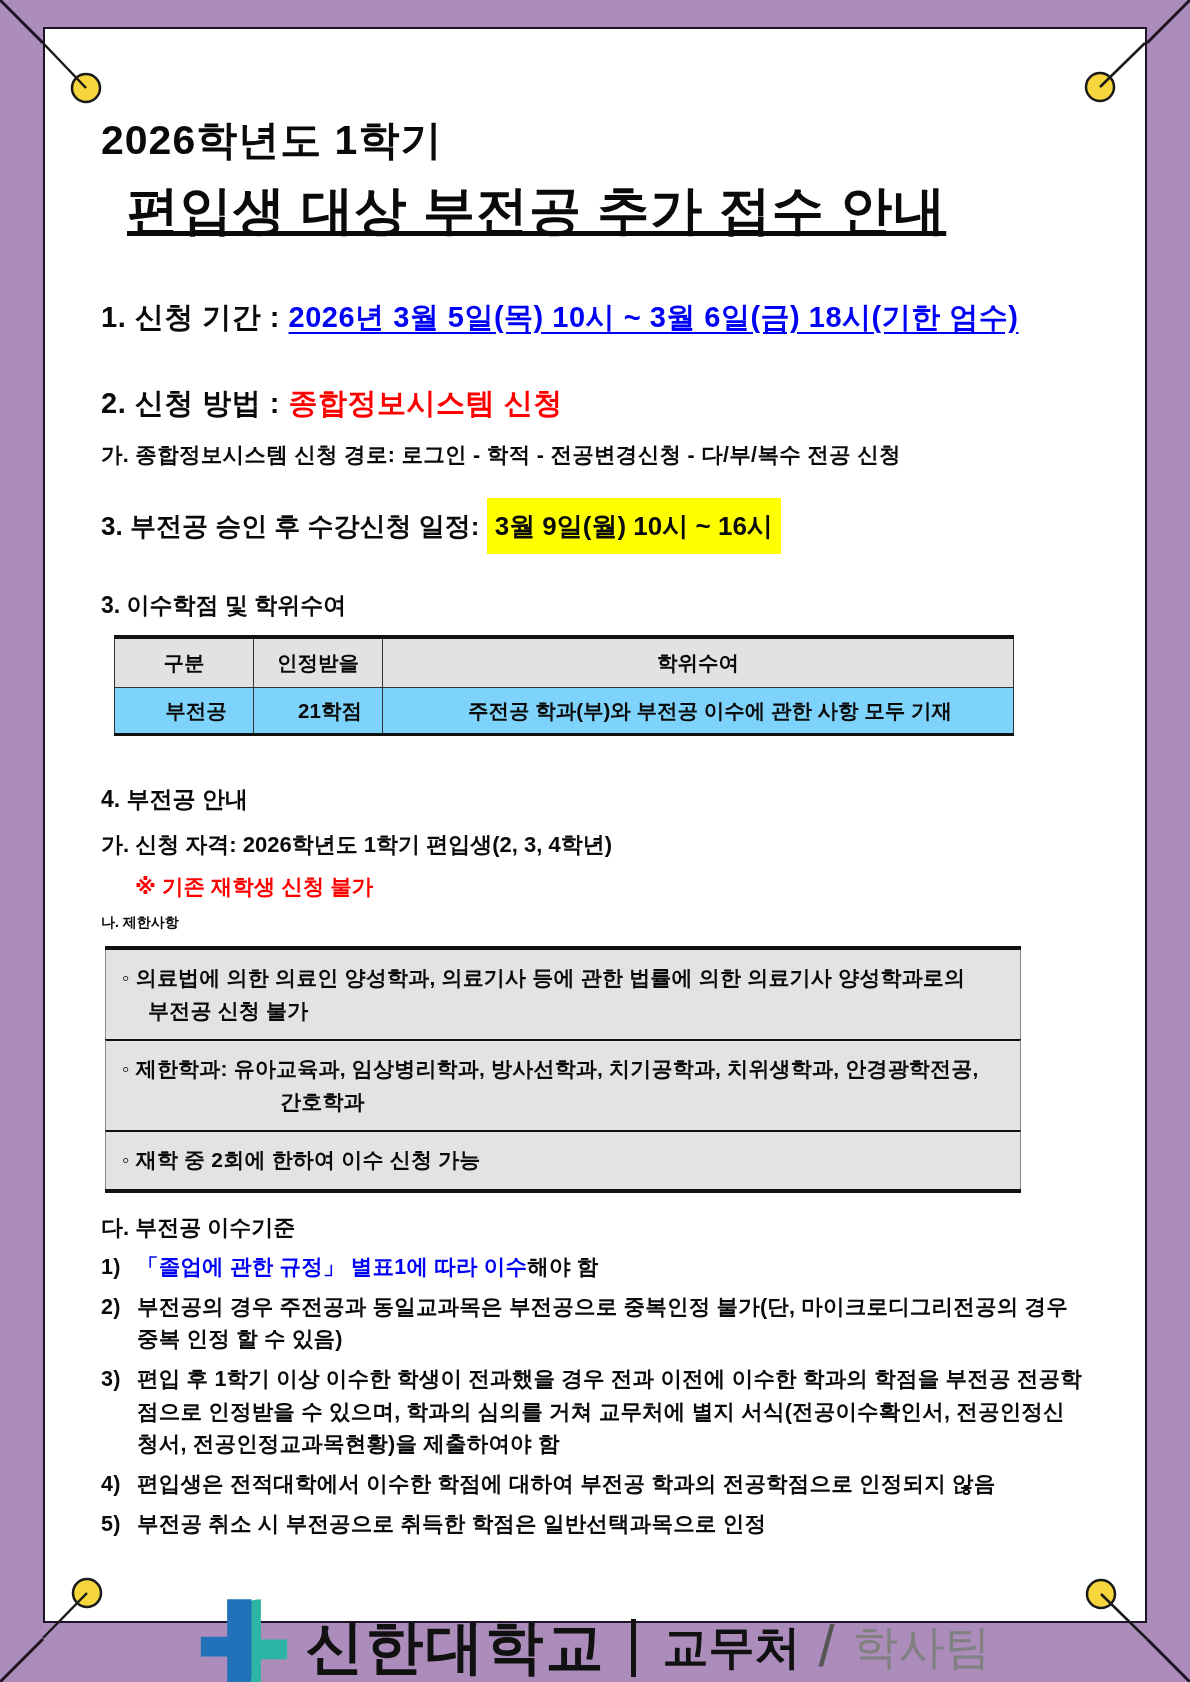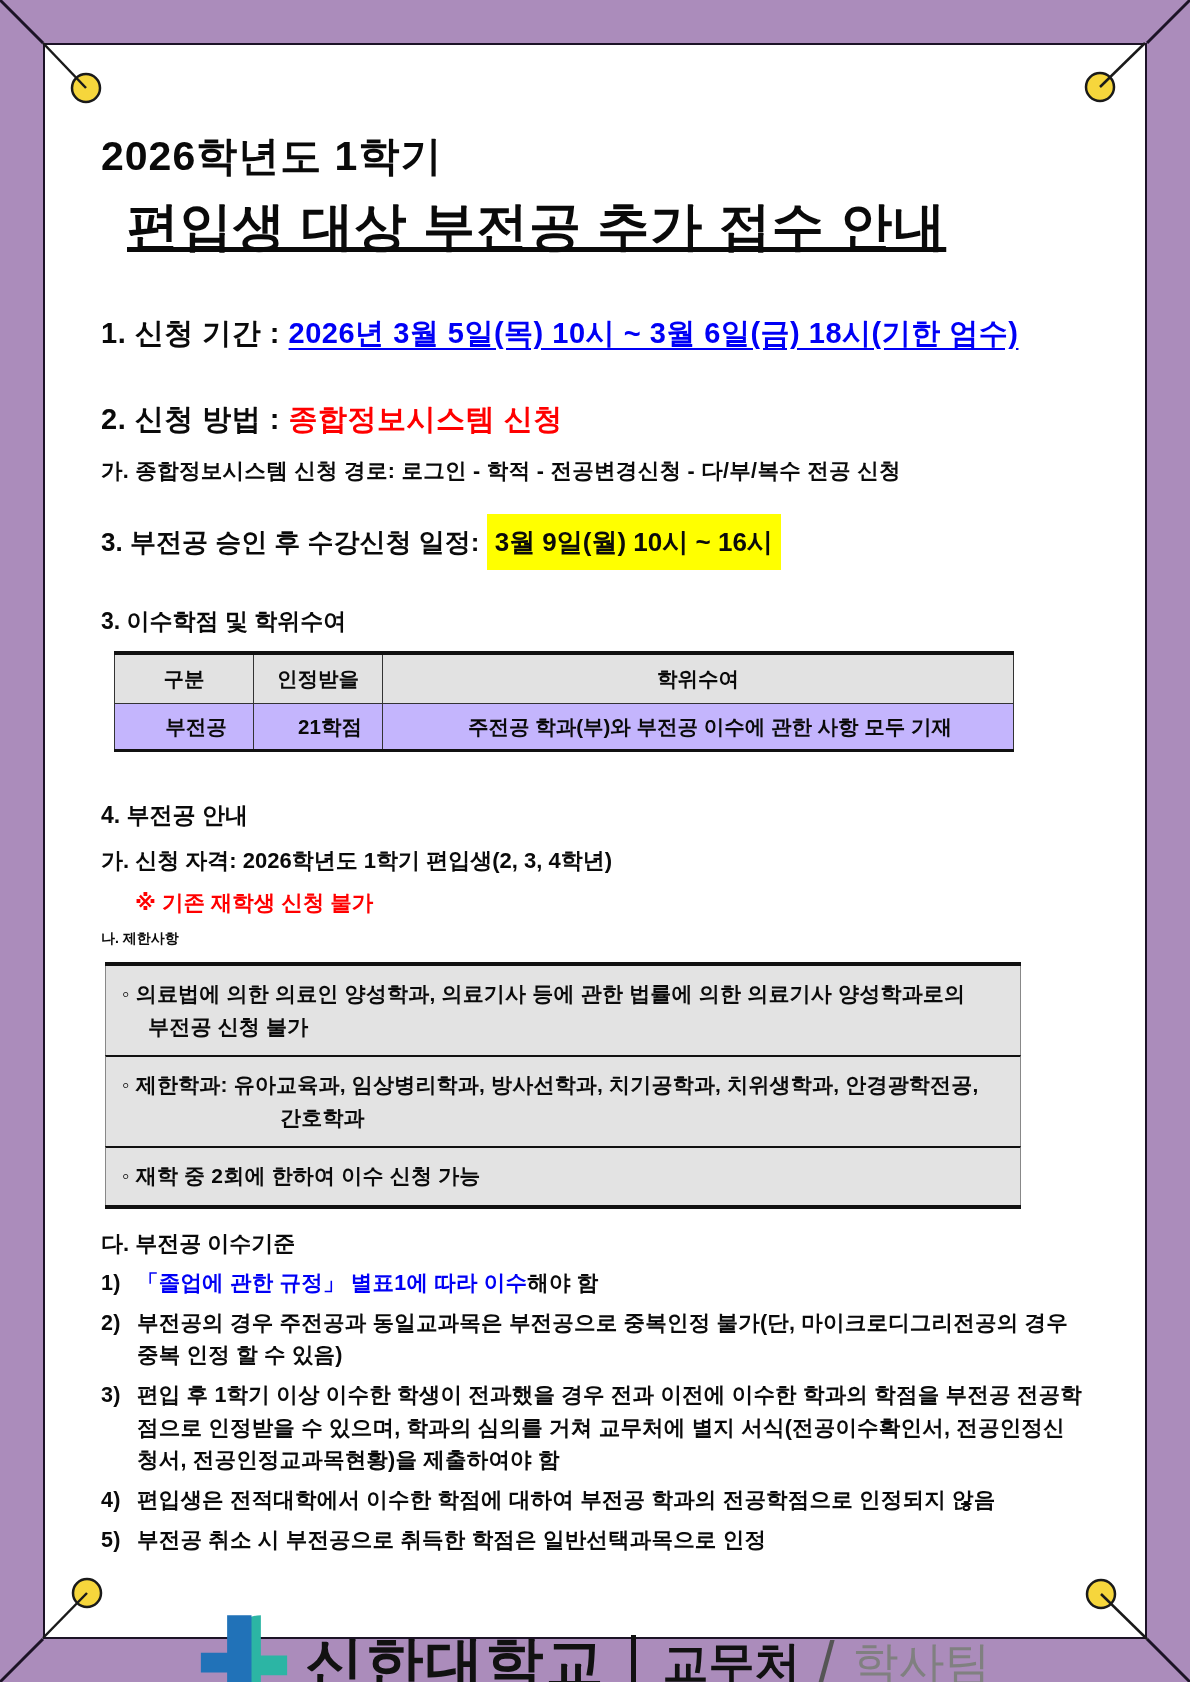--- a/index.html
+++ b/index.html
@@ -1,39 +1,39 @@
 <!DOCTYPE html>
 <html><head>
 <meta charset="utf-8">
 <style>
   html,body{margin:0;padding:0;}
   body{font-family:"Liberation Sans","DejaVu Sans",sans-serif;}
   .page{position:relative;width:1190px;height:1682px;background:#ab8cbb;overflow:hidden;}
   .frame-overlay{position:absolute;left:0;top:0;width:1190px;height:1682px;z-index:3;pointer-events:none;}
-  .paper{position:absolute;left:43px;top:43px;width:1100px;height:1592px;background:#ffffff;border:2px solid #1c1326;z-index:1;}
+  .paper{position:absolute;left:43px;top:27px;width:1100px;height:1592px;background:#ffffff;border:2px solid #1c1326;z-index:1;}
   .content{position:relative;padding:0 56px;color:#0a0a0a;}
 
   .subtitle{margin-top:84px;font-size:41px;font-weight:800;letter-spacing:1px;}
   .main-title{margin-top:8px;margin-left:26px;font-size:52px;font-weight:800;letter-spacing:1px;text-decoration:underline;}
 
   .line{font-size:29px;font-weight:600;letter-spacing:0.5px;}
   .item1{margin-top:52px;}
   .item2{margin-top:46px;}
   .blue-underline{color:#0000f5;font-weight:700;text-decoration:underline;text-underline-offset:5px;}
   .red-text{color:#ff0000;font-weight:700;}
   .sub-line{margin-top:16px;font-size:21.5px;font-weight:700;letter-spacing:0.3px;}
   .item3{margin-top:40px;font-size:26px;font-weight:800;}
   .highlight{background:#ffff00;padding:13px 8px;font-weight:800;}
   .credits-title{margin-top:46px;font-size:23px;font-weight:600;}
 
   table.credits{margin-top:14px;margin-left:13px;border-collapse:collapse;width:900px;
     border-top:4px solid #111;border-bottom:3px solid #111;}
   table.credits th,table.credits td{border:1.5px solid #333;font-size:20.5px;padding:6px 8px;text-align:center;}
   table.credits th{background:#e2e2e2;font-weight:700;height:36px;}
-  table.credits td{height:33px;font-weight:600;background:#c4b5fd;padding-left:32px;}
+  table.credits td{height:33px;font-weight:600;background:#7dd3fc;padding-left:32px;}
   table.credits .col1{width:122px;}
   table.credits .col2{width:112px;}
 
   .guide-title{margin-top:48px;font-size:23px;font-weight:600;}
   .qualification{margin-top:15px;font-size:22px;font-weight:700;}
   .note{margin-top:12px;margin-left:34px;font-size:21.5px;font-weight:700;color:#ff0000;}
   .restrict-title{margin-top:13px;font-size:14px;font-weight:700;}
 
   .boxes{margin-top:14px;margin-left:4px;width:916px;border-top:4px solid #111;border-bottom:4px solid #111;}
   .gbox{background:#e3e3e3;border-left:1px solid #888;border-right:1px solid #888;

